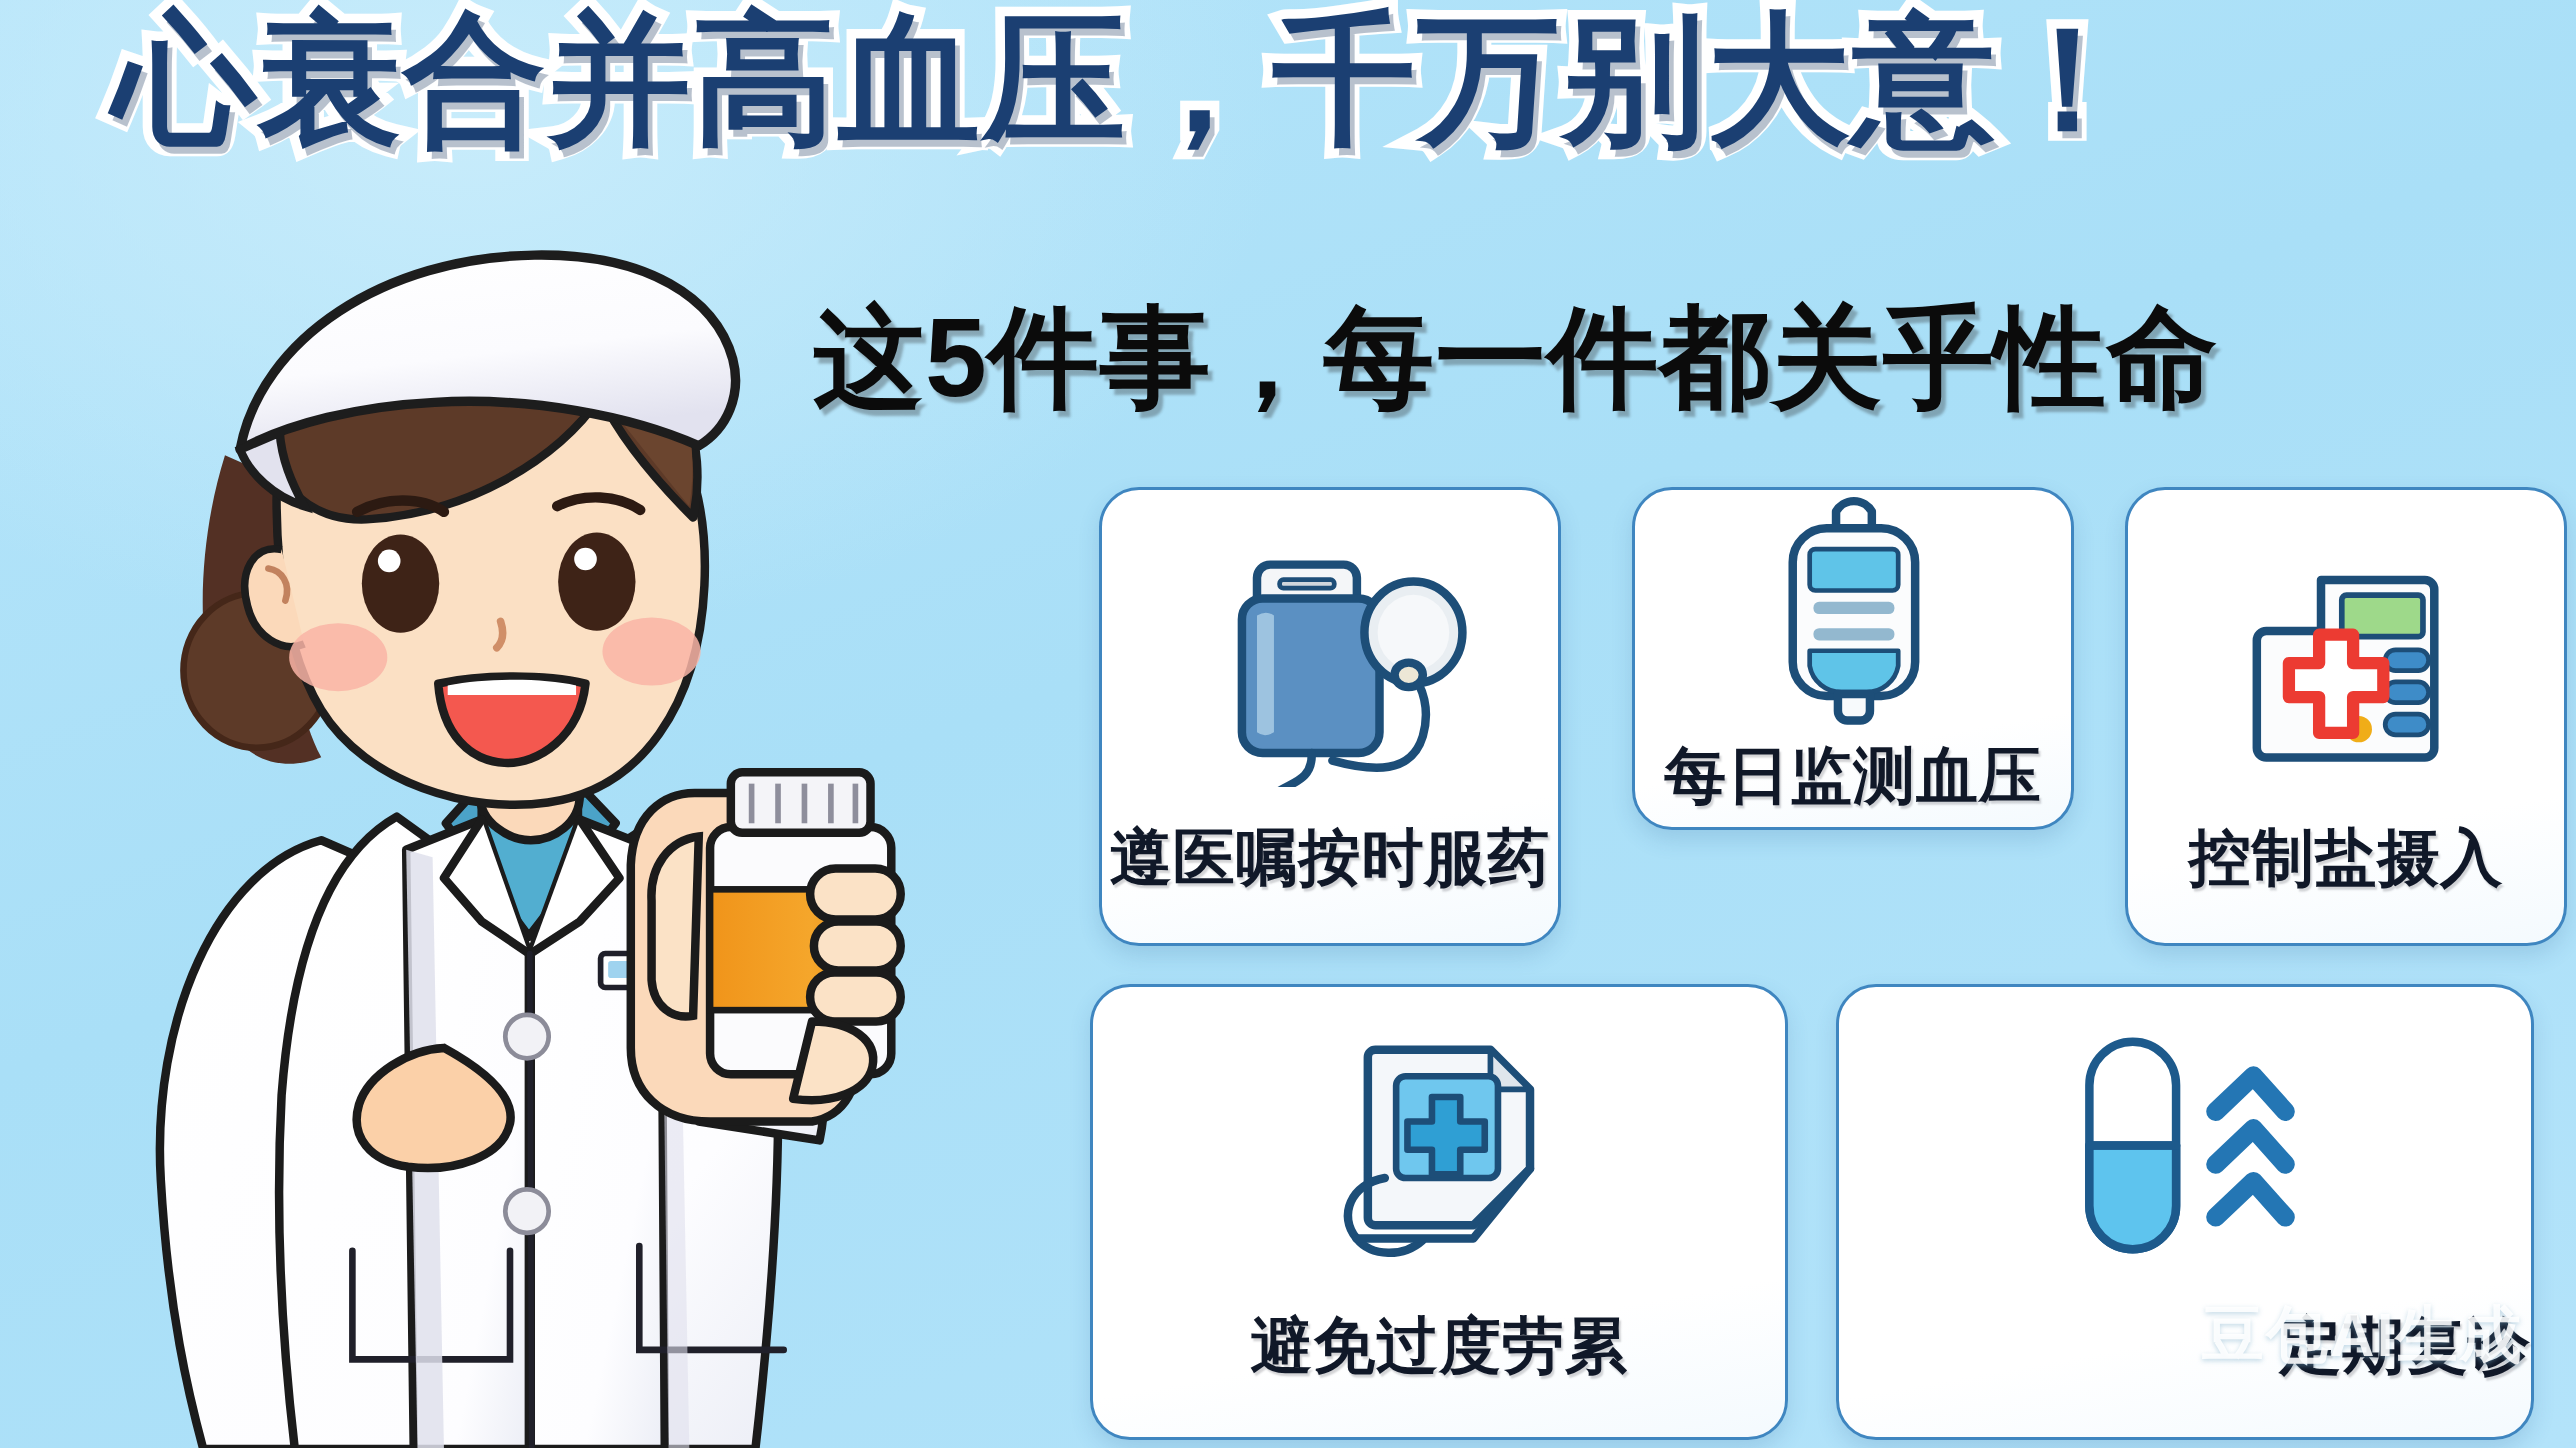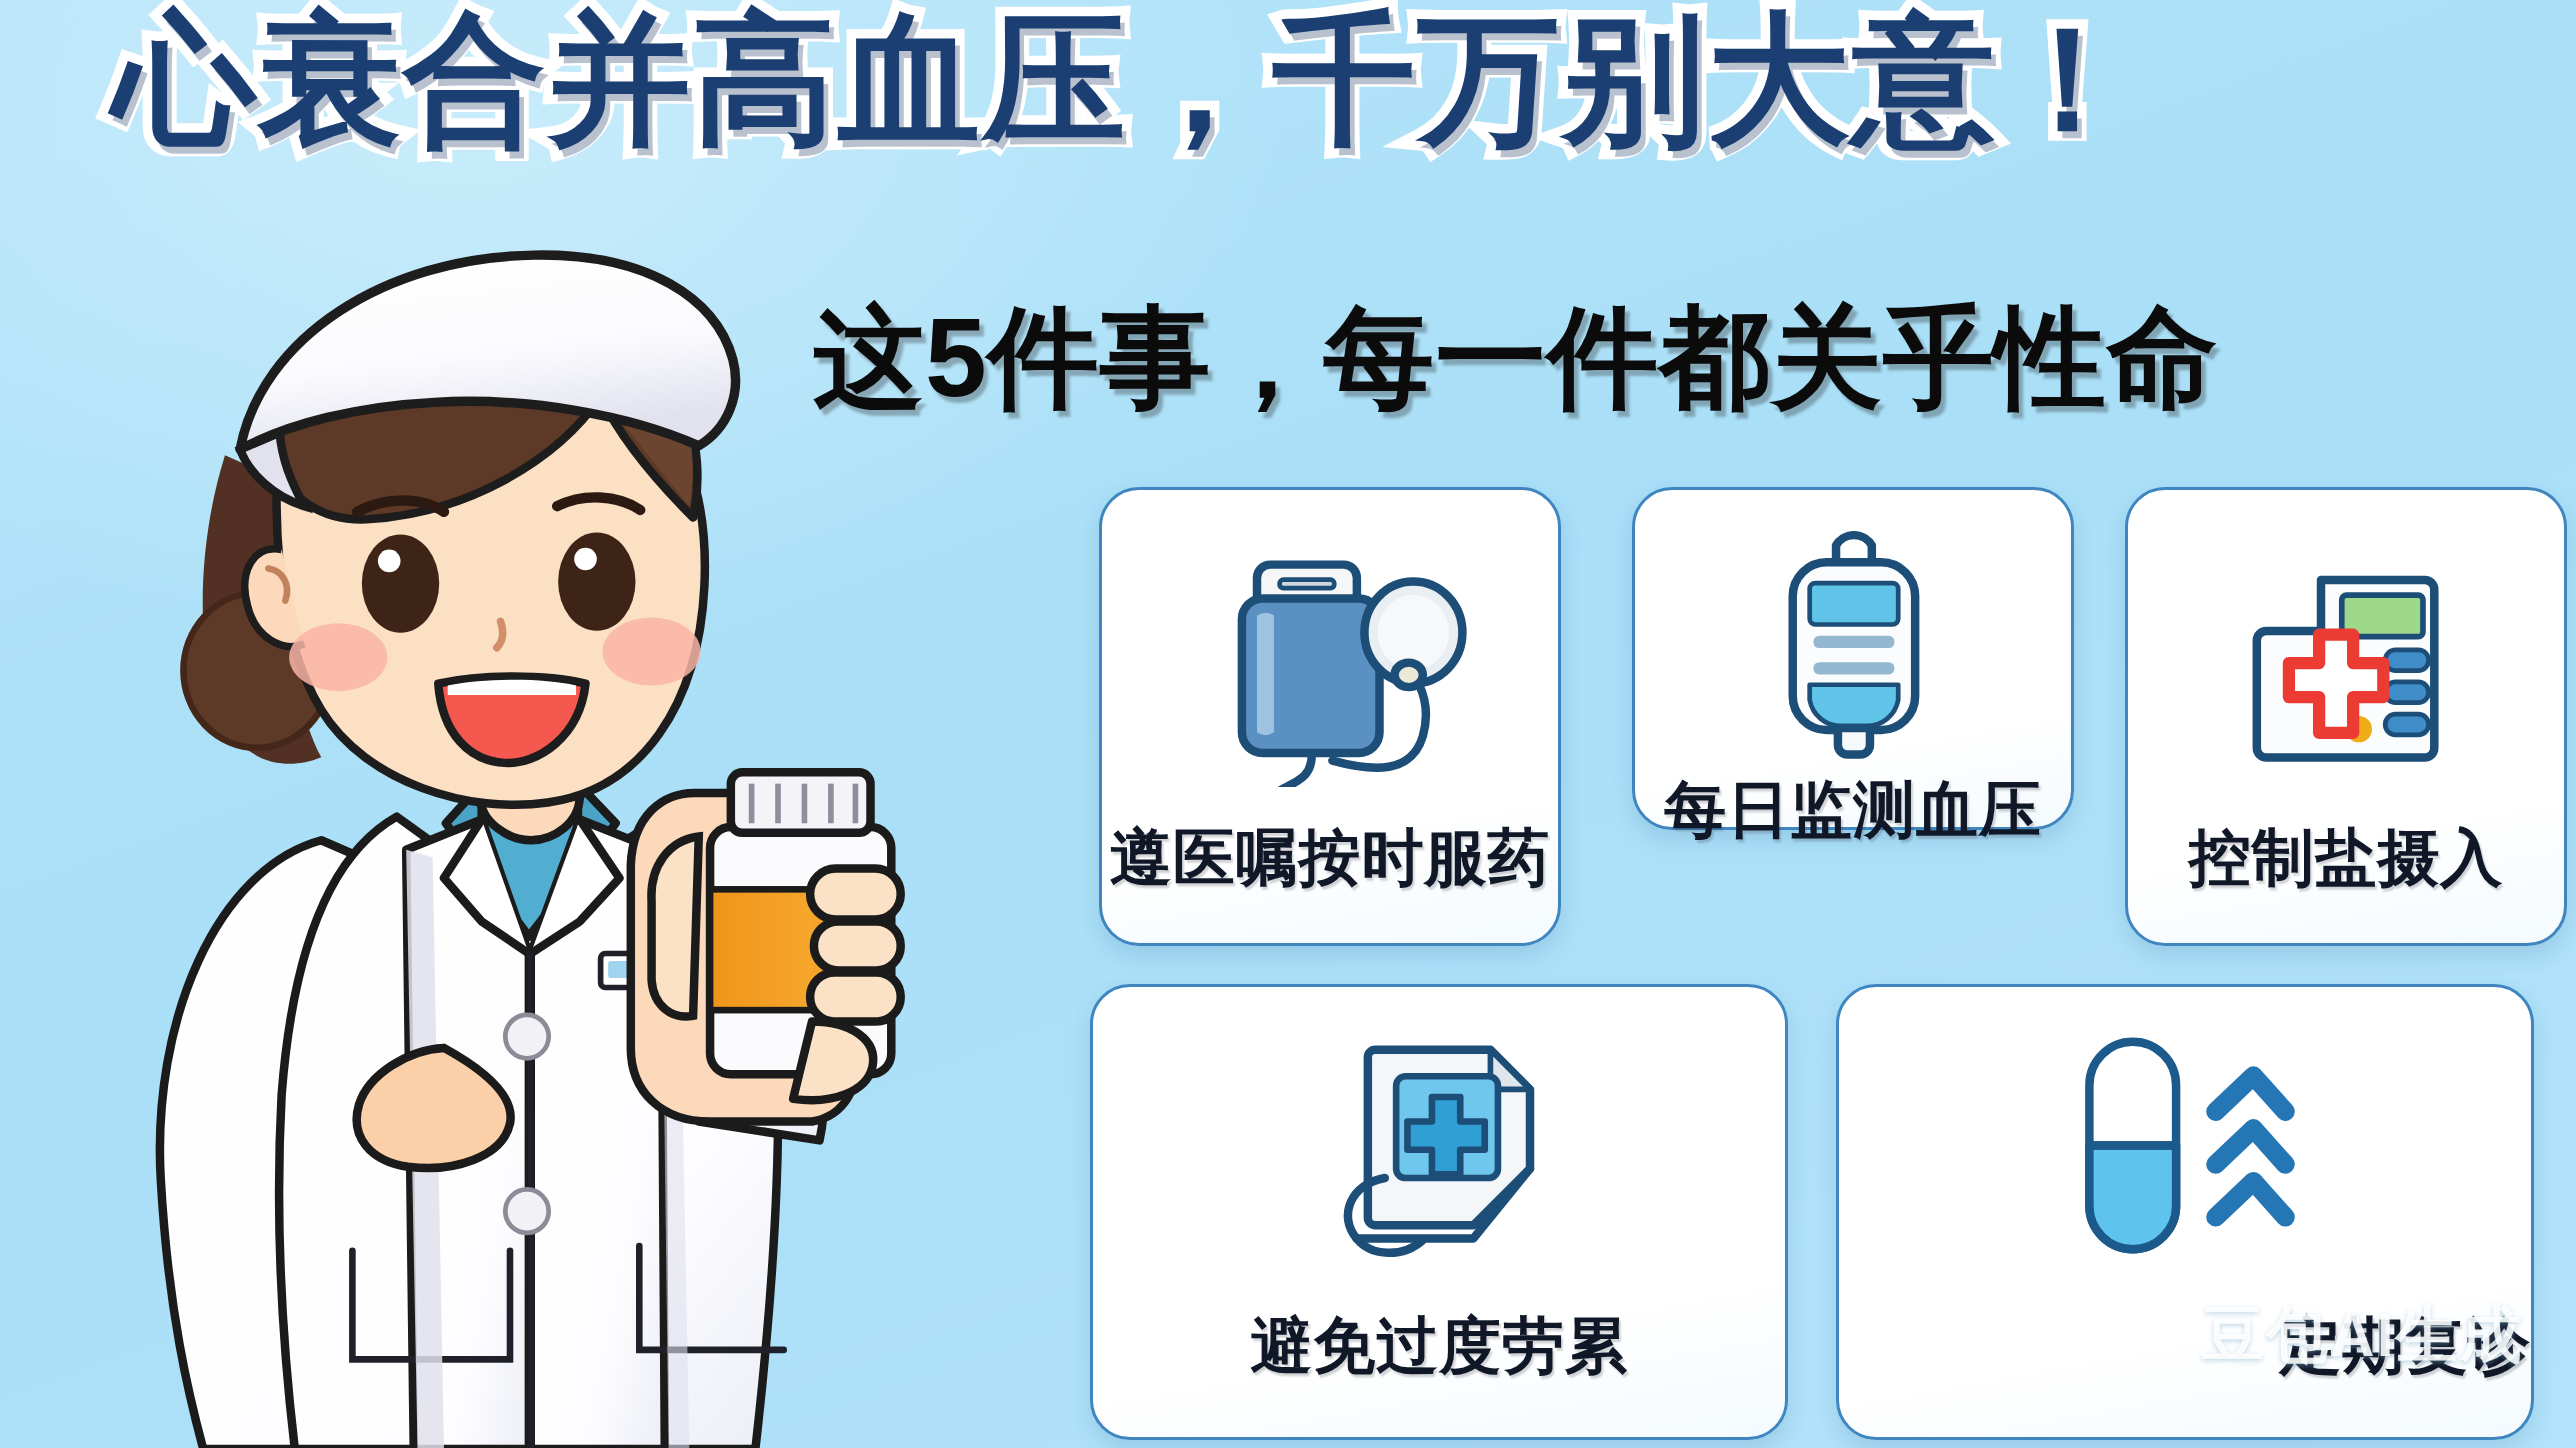--- a/index.html
+++ b/index.html
@@ -67,21 +67,21 @@
   .card .card-label {
     font-size:62px; font-weight:bold;
     color:#101828;
     letter-spacing:0.9px;
     white-space:nowrap;
     text-shadow:1.9px 2.8px 1.9px rgba(60,60,70,.22);
   }
 
   
   #card-1 { left:1099px; top:487px; width:462px; height:459px; }
-  #card-2 { left:1632px; top:487px; width:442px; height:343px; }
+  #card-2 { left:1632px; top:487px; width:442px; height:343px;justify-content:center; }
   #card-3 { left:2125px; top:487px; width:442px; height:459px; }
   #card-1 .card-label, #card-2 .card-label, #card-3 .card-label { margin-bottom:43px; }
   #card-1 .icon-wrap, #card-2 .icon-wrap, #card-3 .icon-wrap { padding-top:22.6px; }
 
   
   #card-4 { left:1090px; top:984px; width:698px; height:456px;justify-content:center; }
   #card-5 { left:1836px; top:984px; width:698px; height:456px;align-items:flex-end; }
   #card-4 .card-label, #card-5 .card-label { margin-bottom:49px; }
 
   

